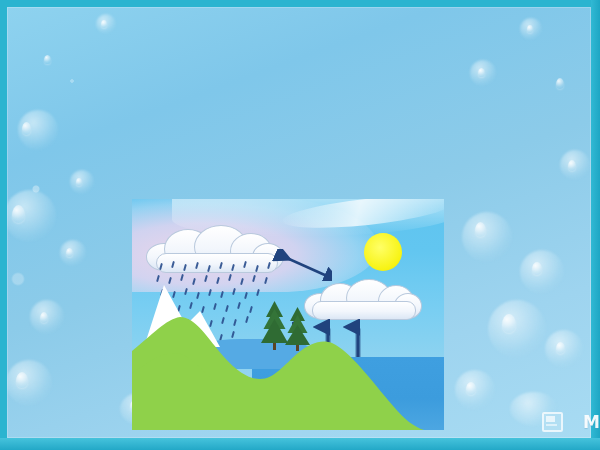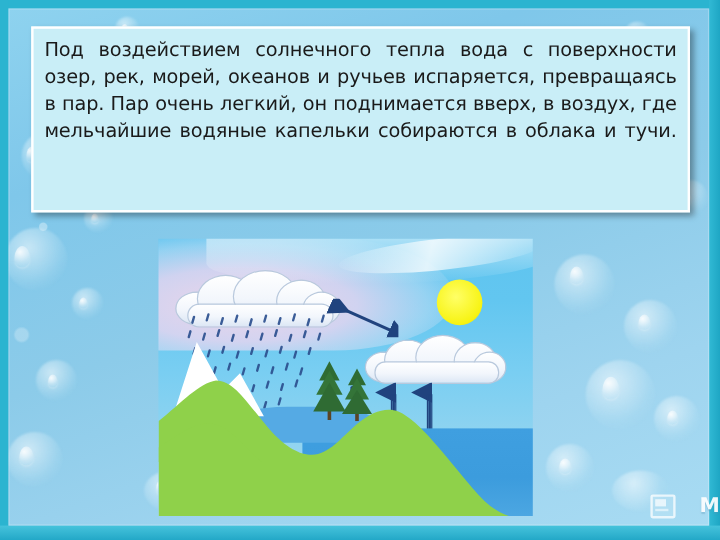--- a/index.html
+++ b/index.html
@@ -165,23 +165,20 @@
     <div class="drop" style="left:556px;top:78px;width:8px;height:11px;"></div>
     <div class="drop" style="left:44px;top:55px;width:7px;height:9px;"></div>
   </div>
 
   <div class="frame-edge frame-top"></div>
   <div class="frame-edge frame-left"></div>
   <div class="frame-edge frame-right"></div>
   <div class="frame-edge frame-bottom"></div>
   <div class="frame-inner-line"></div>
 
-  <div id="textcard">
-    <p id="bodytext">Под воздействием солнечного тепла вода с поверхности озер, рек, морей, океанов и ручьев испаряется, превращаясь в пар. Пар очень легкий, он поднимается вверх, в воздух, где мельчайшие водяные капельки собираются в облака и тучи.</p>
-  </div>
 
   <div id="illus">
 
     <div class="i-layer haze"></div>
     <div class="i-layer haze2"></div>
     <div class="i-layer swoosh"></div>
 
     <div class="i-layer sun-wrap">
       <div class="ray" style="transform:translate(-50%,-100%) rotate(0deg);"></div>
       <div class="ray" style="transform:translate(-50%,-100%) rotate(45deg);"></div>

